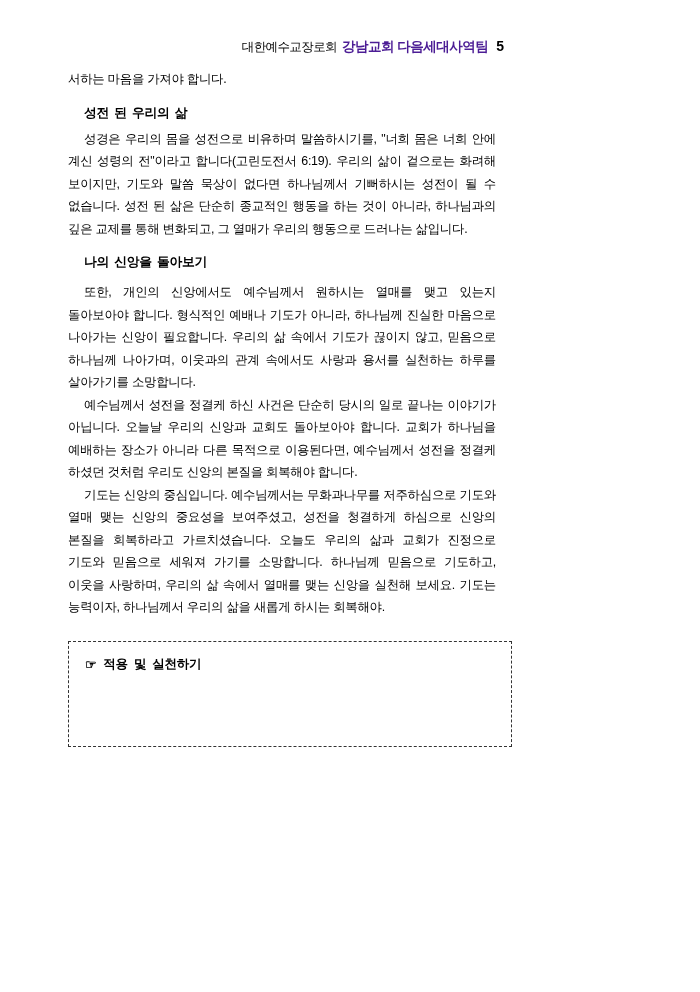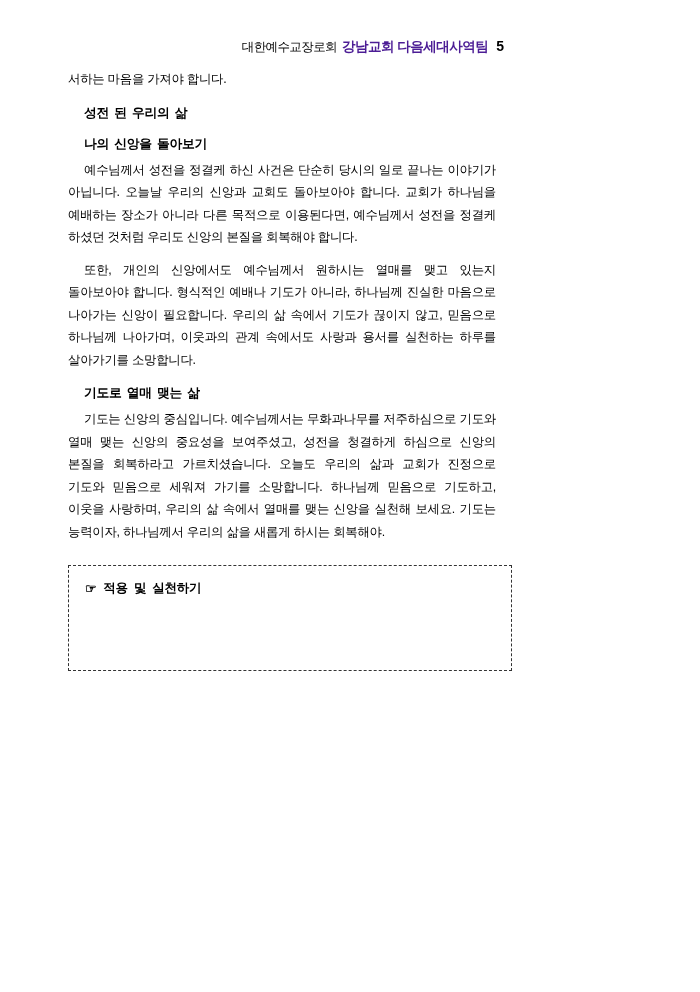--- a/index.html
+++ b/index.html
@@ -107,26 +107,26 @@
     <span class="header-org">대한예수교장로회</span>
     <span class="header-team">강남교회 다음세대사역팀</span>
     <span class="header-page">5</span>
   </div>
 
   <div class="content">
 
     <p class="body">서하는 마음을 가져야 합니다.</p>
 
     <h2 class="section">성전 된 우리의 삶</h2>
+    <p class="body indent">성경은 우리의 몸을 성전으로 비유하며 말씀하시기를, "너희 몸은 너희 안에 계신 성령의 전"이라고 합니다(고린도전서 6:19). 우리의 삶이 겉으로는 화려해 보이지만, 기도와 말씀 묵상이 없다면 하나님께서 기뻐하시는 성전이 될 수 없습니다. 성전 된 삶은 단순히 종교적인 행동을 하는 것이 아니라, 하나님과의 깊은 교제를 통해 변화되고, 그 열매가 우리의 행동으로 드러나는 삶입니다.</p>
 
     <h2 class="section">나의 신앙을 돌아보기</h2>
+    <p class="body indent spaced">또한, 개인의 신앙에서도 예수님께서 원하시는 열매를 맺고 있는지 돌아보아야 합니다. 형식적인 예배나 기도가 아니라, 하나님께 진실한 마음으로 나아가는 신앙이 필요합니다. 우리의 삶 속에서 기도가 끊이지 않고, 믿음으로 하나님께 나아가며, 이웃과의 관계 속에서도 사랑과 용서를 실천하는 하루를 살아가기를 소망합니다.</p>
     <p class="body indent">예수님께서 성전을 정결케 하신 사건은 단순히 당시의 일로 끝나는 이야기가 아닙니다. 오늘날 우리의 신앙과 교회도 돌아보아야 합니다. 교회가 하나님을 예배하는 장소가 아니라 다른 목적으로 이용된다면, 예수님께서 성전을 정결케 하셨던 것처럼 우리도 신앙의 본질을 회복해야 합니다.</p>
-    <p class="body indent spaced">또한, 개인의 신앙에서도 예수님께서 원하시는 열매를 맺고 있는지 돌아보아야 합니다. 형식적인 예배나 기도가 아니라, 하나님께 진실한 마음으로 나아가는 신앙이 필요합니다. 우리의 삶 속에서 기도가 끊이지 않고, 믿음으로 하나님께 나아가며, 이웃과의 관계 속에서도 사랑과 용서를 실천하는 하루를 살아가기를 소망합니다.</p>
 
-    <h2 class="section">기도로 열매 맺는 삶</h2>
     <p class="body indent">기도는 신앙의 중심입니다. 예수님께서는 무화과나무를 저주하심으로 기도와 열매 맺는 신앙의 중요성을 보여주셨고, 성전을 청결하게 하심으로 신앙의 본질을 회복하라고 가르치셨습니다. 오늘도 우리의 삶과 교회가 진정으로 기도와 믿음으로 세워져 가기를 소망합니다. 하나님께 믿음으로 기도하고, 이웃을 사랑하며, 우리의 삶 속에서 열매를 맺는 신앙을 실천해 보세요. 기도는 능력이자, 하나님께서 우리의 삶을 새롭게 하시는 회복해야.</p>
 
     <div class="apply-box">
       <div class="apply-title">
         <span class="pointer-icon">☞</span>
         <span>적용 및 실천하기</span>
       </div>
     </div>
 
   </div>

